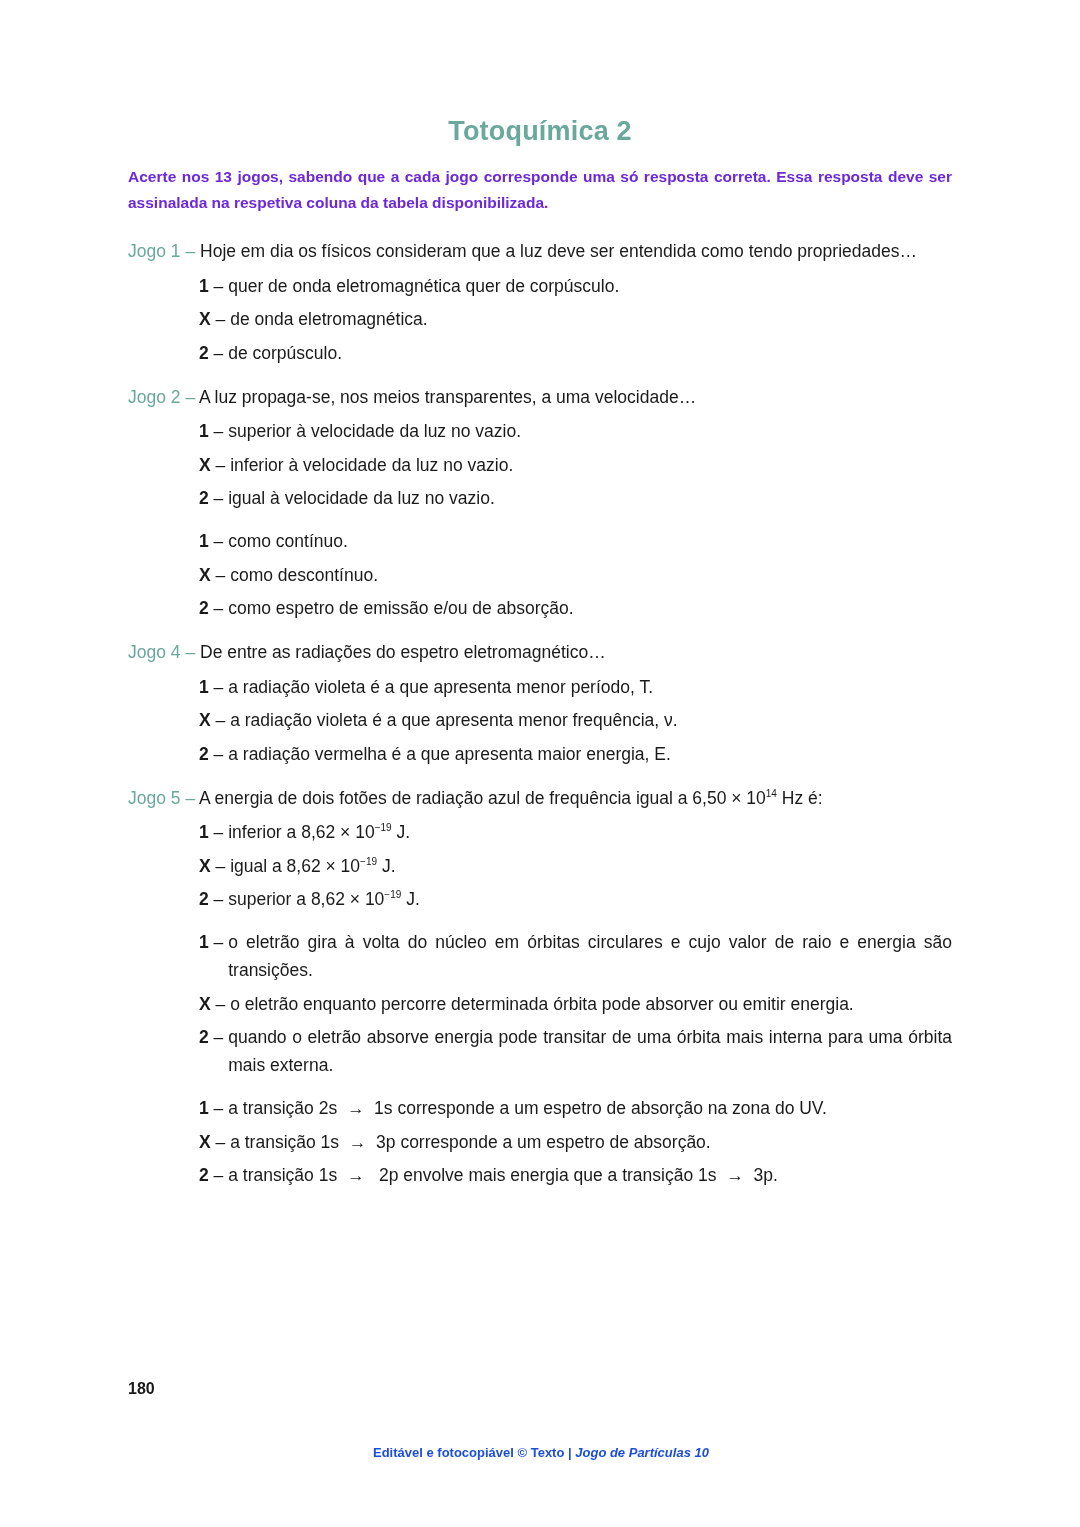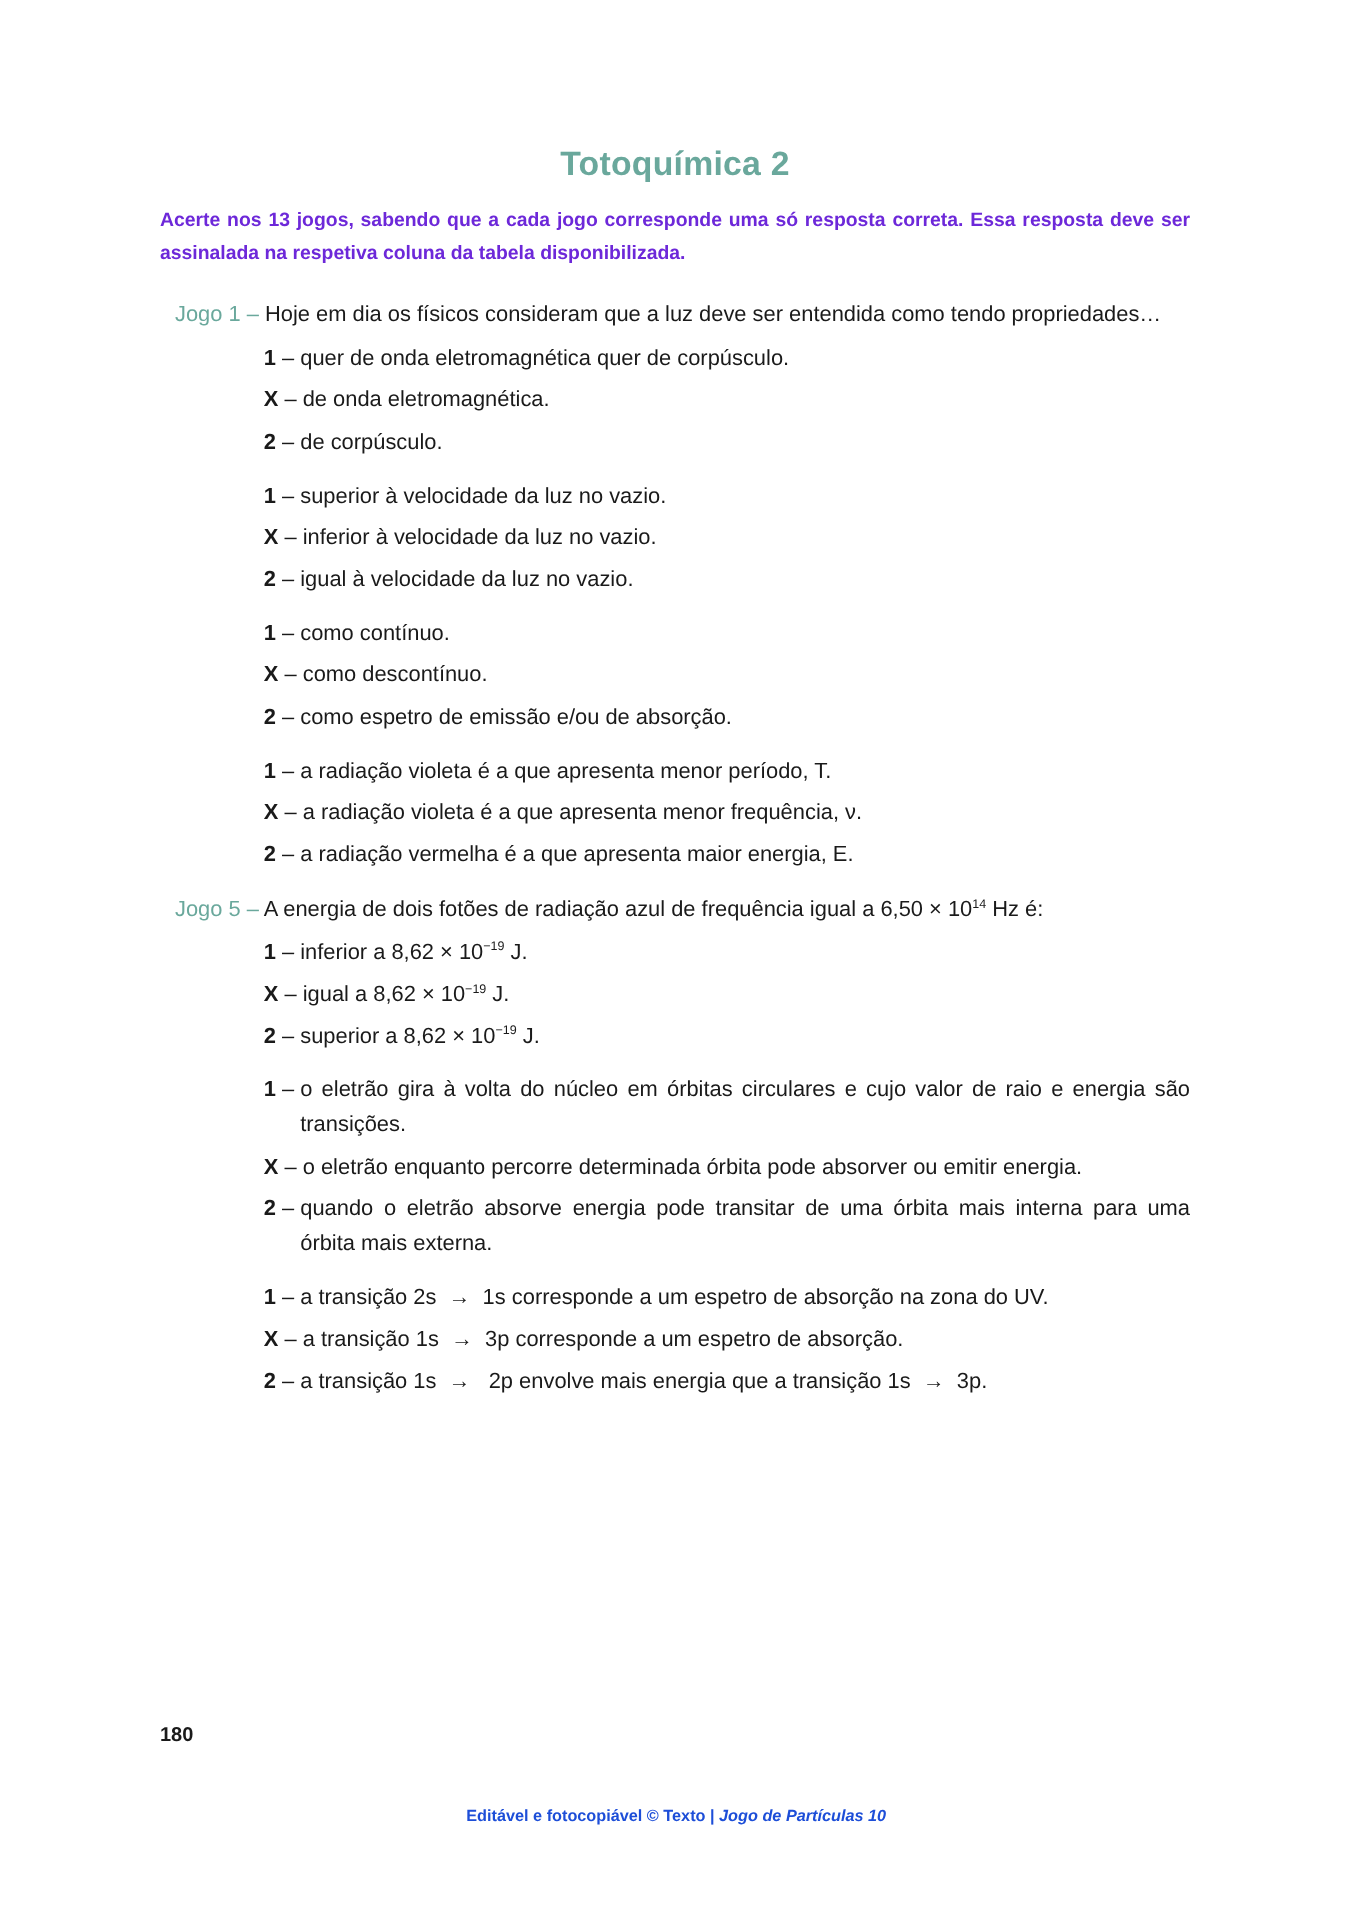--- a/index.html
+++ b/index.html
@@ -4,21 +4,21 @@
 <style>
   html, body { margin: 0; padding: 0; background: #ffffff; }
   body { width: 1080px; height: 1527px; position: relative; overflow: hidden;
          font-family: "Liberation Sans", sans-serif; color: #1a1a1a; }
   .title { position: absolute; top: 116px; left: 0; width: 1080px; text-align: center;
            font-size: 27px; font-weight: bold; color: #6aa89c; letter-spacing: 0.2px; }
   .intro { position: absolute; top: 164px; left: 128px; width: 824px;
            font-size: 15.5px; font-weight: bold; color: #6d28d9; line-height: 26px;
            text-align: justify; }
   .games { position: absolute; top: 236px; left: 128px; width: 824px; }
-  .game { margin-bottom: 15px; margin-left: 12px; }
+  .game { margin-bottom: 15px; }
   .question { font-size: 17.5px; line-height: 30px; height: 30px; white-space: nowrap; }
   .jogo-label { color: #6aa89c; }
   .options { margin-left: 71px; }
   .option { font-size: 17.5px; line-height: 28px; margin-top: 5.5px; display: flex; }
   .opt-key { font-weight: bold; white-space: nowrap; }
   .opt-sep { white-space: pre; }
   .opt-text { flex: 1; text-align: justify; }
   sup { font-size: 10px; vertical-align: super; line-height: 0; }
   .footer-page { position: absolute; top: 1380px; left: 128px; font-size: 16px; font-weight: bold; color: #1a1a1a; }
   .footer-credit { position: absolute; top: 1445px; left: 373px; font-size: 13px; font-weight: bold; color: #1d4ed8; }
@@ -50,20 +50,24 @@
         </div>
       <div class="option">
           <span class="opt-key">2</span>
           <span class="opt-sep"> – </span>
           <span class="opt-text">de corpúsculo.</span>
         </div>
     </div>
   </div>
 
   <div class="game">
+    <div class="question">
+      <span class="jogo-label">Jogo 2 –</span>
+      <span>A luz propaga-se, nos meios transparentes, a uma velocidade…</span>
+    </div>
     <div class="options">
       <div class="option">
           <span class="opt-key">1</span>
           <span class="opt-sep"> – </span>
           <span class="opt-text">superior à velocidade da luz no vazio.</span>
         </div>
       <div class="option">
           <span class="opt-key">X</span>
           <span class="opt-sep"> – </span>
           <span class="opt-text">inferior à velocidade da luz no vazio.</span>
@@ -90,20 +94,24 @@
         </div>
       <div class="option">
           <span class="opt-key">2</span>
           <span class="opt-sep"> – </span>
           <span class="opt-text">como espetro de emissão e/ou de absorção.</span>
         </div>
     </div>
   </div>
 
   <div class="game">
+    <div class="question">
+      <span class="jogo-label">Jogo 4 –</span>
+      <span>De entre as radiações do espetro eletromagnético…</span>
+    </div>
     <div class="options">
       <div class="option">
           <span class="opt-key">1</span>
           <span class="opt-sep"> – </span>
           <span class="opt-text">a radiação violeta é a que apresenta menor período, T.</span>
         </div>
       <div class="option">
           <span class="opt-key">X</span>
           <span class="opt-sep"> – </span>
           <span class="opt-text">a radiação violeta é a que apresenta menor frequência, ν.</span>

